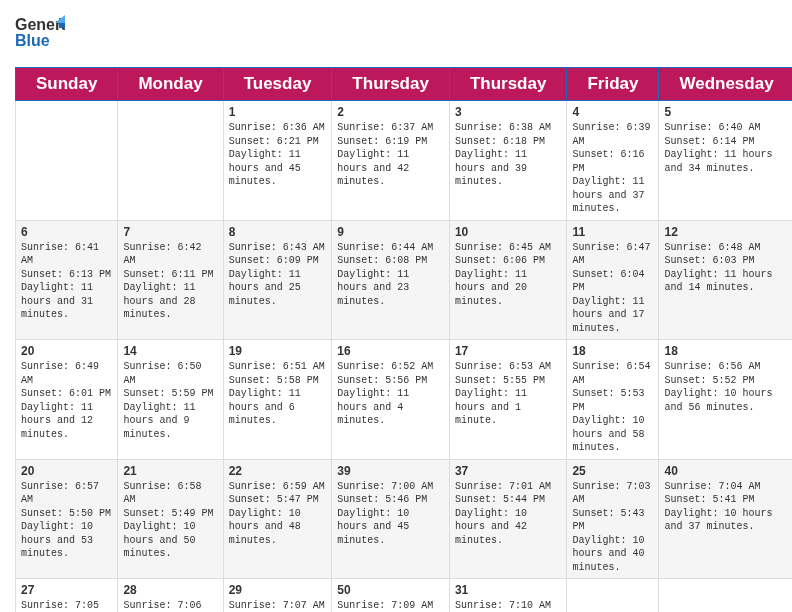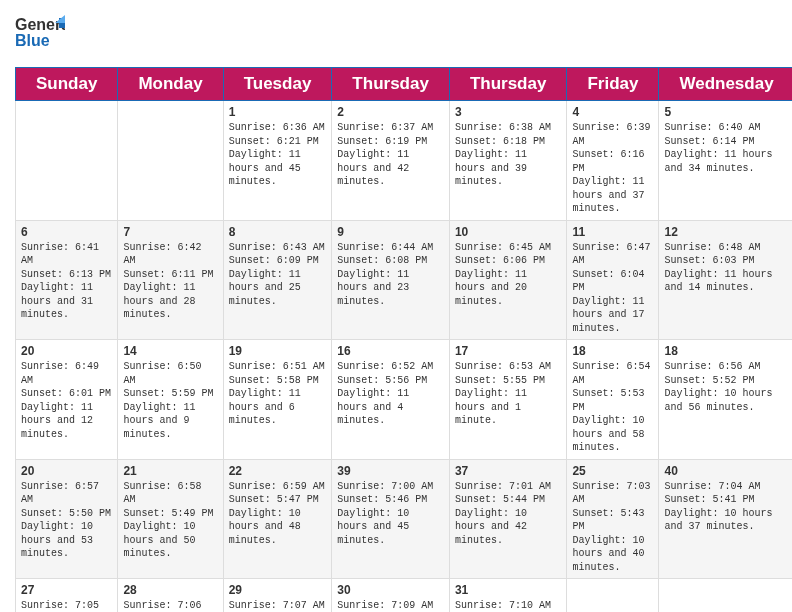--- a/index.html
+++ b/index.html
@@ -244,21 +244,21 @@
           </td>
           <td>
             <span class="day-number">28</span>
             <div class="day-info">Sunrise: 7:06 AM<br>Sunset: 5:39 PM<br>Daylight: 10 hours and 32 minutes.</div>
           </td>
           <td>
             <span class="day-number">29</span>
             <div class="day-info">Sunrise: 7:07 AM<br>Sunset: 5:37 PM<br>Daylight: 10 hours and 29 minutes.</div>
           </td>
           <td>
-            <span class="day-number">30</span>
+            <span class="day-number">50</span>
             <div class="day-info">Sunrise: 7:09 AM<br>Sunset: 5:36 PM<br>Daylight: 10 hours and 27 minutes.</div>
           </td>
           <td>
             <span class="day-number">31</span>
             <div class="day-info">Sunrise: 7:10 AM<br>Sunset: 5:35 PM<br>Daylight: 10 hours and 24 minutes.</div>
           </td>
           <td class="empty"></td>
           <td class="empty"></td>
         </tr>
       </tbody>

